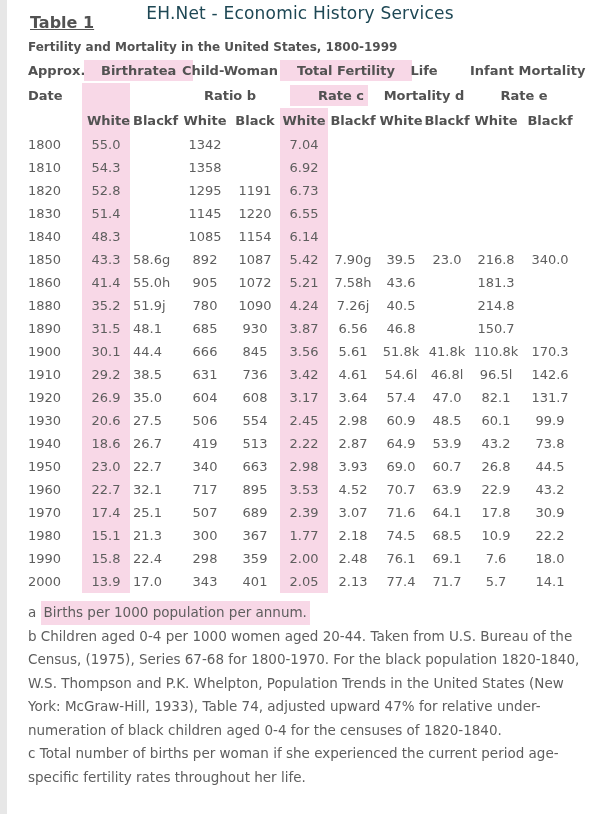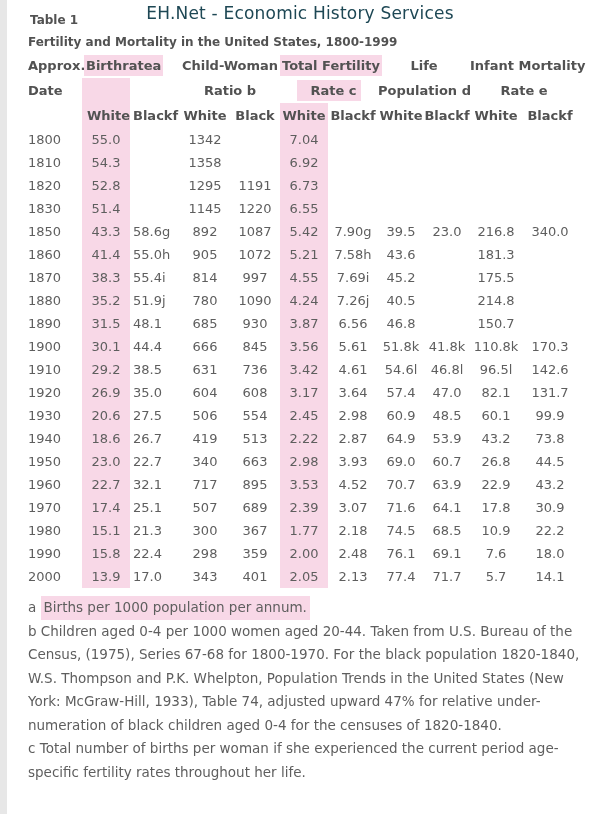--- a/index.html
+++ b/index.html
@@ -14,37 +14,37 @@
     background:#ffffff;
     font-family:"DejaVu Sans","Liberation Sans",sans-serif;
     color:var(--gray);
   }
   .left-edge{position:absolute;left:0;top:0;width:7px;height:814px;background:#e7e7e7;}
   .page{padding:0 0 0 28px;}
   .site-title{
     position:absolute;left:0;right:0;top:3px;text-align:center;
     color:var(--teal);font-size:17px;letter-spacing:0.2px;
   }
-  .table-label{margin:13px 0 0 2px;font-weight:bold;font-size:12px;color:var(--bold-gray);}
+  .table-label{margin:13px 0 0 2px;font-weight:bold;font-size:16px;color:var(--bold-gray);text-decoration:underline;}
   .subtitle{margin:8px 0 0 0;font-weight:bold;font-size:12px;color:var(--bold-gray);}
   table{border-collapse:collapse;table-layout:fixed;margin-top:4px;width:550px;}
   col.c1{width:54px}col.c2{width:48px}col.c3{width:50px}col.c4{width:50px}
   col.c5{width:50px}col.c6{width:48px}col.c7{width:50px}col.c8{width:46px}
   col.c9{width:46px}col.c10{width:52px}col.c11{width:56px}
   th,td{
     padding:0;height:23px;font-size:13px;text-align:center;
     white-space:nowrap;font-weight:normal;overflow:visible;
   }
   thead th{font-weight:bold;color:var(--bold-gray);height:25px;}
   th.left,td.year{text-align:left;}
   th.alignright{text-align:right;}
   th.alignleft,td.align-left{text-align:left;padding-left:3px;}
   .hl-cell{background:var(--pink);}
-  .hl{background:var(--pink);padding:3px 2px;}
-  .hl-padleft{background:var(--pink);padding:3px 4px 3px 13px;}
+  .hl{background:var(--pink);padding:3px 17px;}
+  .hl-padleft{background:var(--pink);padding:3px 4px 3px 28px;}
   th.groupleft{text-align:left;padding-left:2px;}
   .footnotes{margin-top:8px;font-size:13.5px;line-height:23.5px;width:566px;}
   .fn{white-space:nowrap;overflow:hidden;}
   .fn .hl{padding:15px 3px;}
 </style>
 </head>
 <body>
 
 <div class="left-edge"></div>
 
@@ -77,21 +77,21 @@
         <th colspan="2"><span class="hl">Total Fertility</span></th>
         <th colspan="2">Life</th>
         <th colspan="2">Infant Mortality</th>
       </tr>
       <tr>
         <th class="left">Date</th>
         <th class="hl-cell"></th>
         <th></th>
         <th colspan="2">Ratio b</th>
         <th colspan="2"><span class="hl-padleft">Rate c</span></th>
-        <th colspan="2">Population d</th>
+        <th colspan="2">Mortality d</th>
         <th colspan="2">Rate e</th>
       </tr>
       <tr>
         <th></th>
         <th class="hl-cell alignright">White</th>
         <th class="alignleft">Blackf</th>
         <th>White</th>
         <th>Black</th>
         <th class="hl-cell">White</th>
         <th>Blackf</th>
@@ -148,20 +148,33 @@
           <td>1145</td>
           <td>1220</td>
           <td class="hl-cell">6.55</td>
           <td></td>
           <td></td>
           <td></td>
           <td></td>
           <td></td>
         </tr>
         <tr>
+          <td class="year">1840</td>
+          <td class="hl-cell">48.3</td>
+          <td class="align-left"></td>
+          <td>1085</td>
+          <td>1154</td>
+          <td class="hl-cell">6.14</td>
+          <td></td>
+          <td></td>
+          <td></td>
+          <td></td>
+          <td></td>
+        </tr>
+        <tr>
           <td class="year">1850</td>
           <td class="hl-cell">43.3</td>
           <td class="align-left">58.6g</td>
           <td>892</td>
           <td>1087</td>
           <td class="hl-cell">5.42</td>
           <td>7.90g</td>
           <td>39.5</td>
           <td>23.0</td>
           <td>216.8</td>
@@ -174,33 +187,20 @@
           <td>905</td>
           <td>1072</td>
           <td class="hl-cell">5.21</td>
           <td>7.58h</td>
           <td>43.6</td>
           <td></td>
           <td>181.3</td>
           <td></td>
         </tr>
         <tr>
-          <td class="year">1870</td>
-          <td class="hl-cell">38.3</td>
-          <td class="align-left">55.4i</td>
-          <td>814</td>
-          <td>997</td>
-          <td class="hl-cell">4.55</td>
-          <td>7.69i</td>
-          <td>45.2</td>
-          <td></td>
-          <td>175.5</td>
-          <td></td>
-        </tr>
-        <tr>
           <td class="year">1880</td>
           <td class="hl-cell">35.2</td>
           <td class="align-left">51.9j</td>
           <td>780</td>
           <td>1090</td>
           <td class="hl-cell">4.24</td>
           <td>7.26j</td>
           <td>40.5</td>
           <td></td>
           <td>214.8</td>

